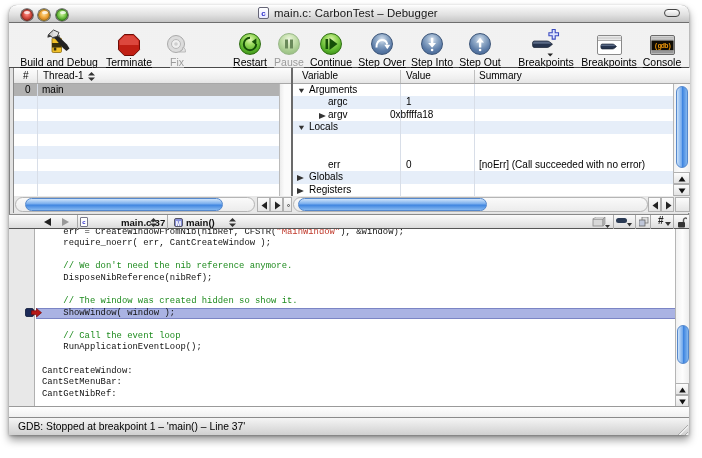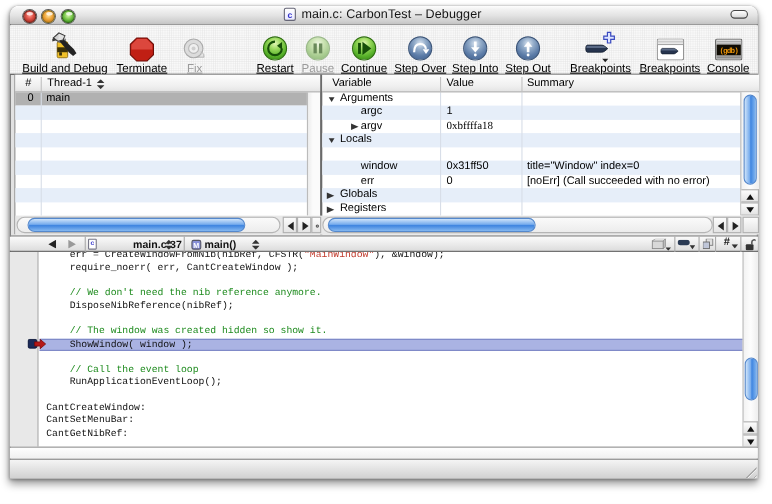--- a/index.html
+++ b/index.html
@@ -225,30 +225,25 @@
         <span class="rt" style="left:4px;">▼</span>
         <span style="position:absolute;left:16px;">Arguments</span>
       </div>
     <div class="row bluerow" style="left:279px;top:28.45px;width:380px;">
         <span style="position:absolute;left:35px;">argc</span>
         <span style="position:absolute;left:113px;">1</span>
       </div>
     <div class="row" style="left:279px;top:40.9px;width:380px;">
         <span class="rt" style="left:26px;">▶</span>
         <span style="position:absolute;left:35px;">argv</span>
-        <span style="position:absolute;left:113px;font-family:Liberation Serif, serif;">0xbffffa18</span>
+        <span style="position:absolute;left:97px;">0xbffffa18</span>
       </div>
     <div class="row bluerow" style="left:279px;top:53.35px;width:380px;">
         <span class="rt" style="left:4px;">▼</span>
         <span style="position:absolute;left:16px;">Locals</span>
-      </div>
-    <div class="row bluerow" style="left:279px;top:78.25px;width:380px;">
-        <span style="position:absolute;left:35px;">window</span>
-        <span style="position:absolute;left:113px;">0x31ff50</span>
-        <span style="position:absolute;left:186px;">title="Window" index=0</span>
       </div>
     <div class="row" style="left:279px;top:90.7px;width:380px;">
         <span style="position:absolute;left:35px;">err</span>
         <span style="position:absolute;left:113px;">0</span>
         <span style="position:absolute;left:186px;text-align:center;">[noErr] (Call succeeded with no error)</span>
       </div>
     <div class="row bluerow" style="left:279px;top:103.15px;width:380px;">
         <span class="rt" style="left:4px;">▶</span>
         <span style="position:absolute;left:16px;">Globals</span>
       </div>
@@ -388,14 +383,14 @@
       <div class="sbthumbv" style="left:0.5px;top:96px;width:12px;height:39px;"></div>
       <div class="sbbtn" style="left:0;top:154px;width:13px;height:12px;border-left:none;"><svg width="13" height="12">
             <polygon points="6.5,3.5 9.8,8.5 3.2,8.5" fill="#111"></polygon>
           </svg></div>
       <div class="sbbtn" style="left:0;top:166px;width:13px;height:12px;border-left:none;"><svg width="13" height="12">
             <polygon points="6.5,8.5 9.8,3.5 3.2,3.5" fill="#111"></polygon>
           </svg></div>
     </div>
   </div>
   <div id="bstrip"></div>
-  <div id="statusbar"><div class="abs" style="right:1px;top:6px;width:11px;height:11px;background:repeating-linear-gradient(135deg,transparent 0 3px,#aaa 3px 4px,#eee 4px 5px);clip-path:polygon(100% 0,100% 100%,0 100%);"></div></div>
+  <div id="statusbar"><div class="abs" style="right:1px;top:6px;width:11px;height:11px;background:repeating-linear-gradient(135deg,transparent 0 3px,#aaa 3px 4px,#eee 4px 5px);clip-path:polygon(100% 0,100% 100%,0 100%);"></div><span style="margin-left:9px">GDB: Stopped at breakpoint 1 – 'main() – Line 37'</span></div>
 </div>
 
 </body></html>

